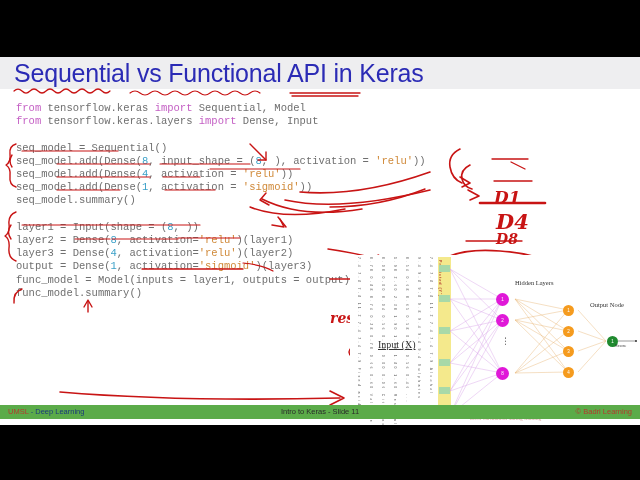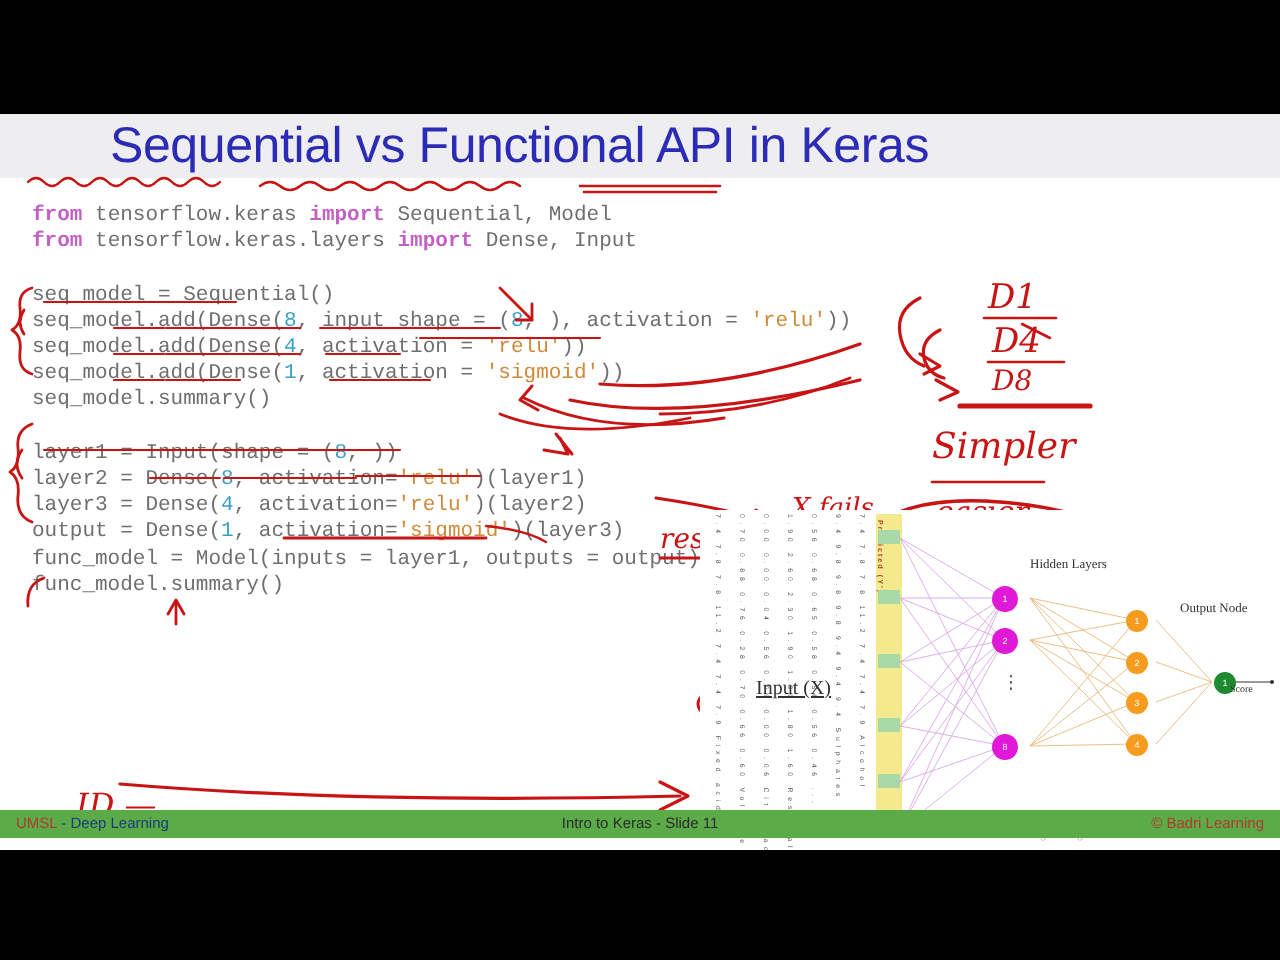--- a/index.html
+++ b/index.html
@@ -2,32 +2,32 @@
 <html><head>
 <meta charset="utf-8">
 <style>
   html,body{margin:0;padding:0;background:#000;}
   body{width:640px;height:480px;overflow:hidden;font-family:"Liberation Sans",sans-serif;}
   .frame{position:relative;width:640px;height:480px;background:#000;}
   .slide{position:absolute;left:0;top:57px;width:640px;height:368px;background:#ffffff;overflow:hidden;}
 
   .title-band{position:absolute;left:0;top:0;width:640px;height:32px;background:#eeeef0;}
   .title{position:absolute;left:14px;top:2px;font-size:25px;color:#2b2bb5;
-         font-family:"Liberation Sans",sans-serif;letter-spacing:-0.2px;white-space:nowrap;margin-left:41px;}
+         font-family:"Liberation Sans",sans-serif;letter-spacing:-0.2px;white-space:nowrap;}
 
   .code{position:absolute;left:16px;top:45px;font-family:"Liberation Mono",monospace;
         font-size:10.5px;line-height:13.2px;color:#6f6f6f;white-space:pre;}
-  .code .kw{color:#c45fc4;font-weight:bold;}
+  .code .kw{color:#c45fc4;}
   .code .num{color:#3aa0c8;}
   .code .str{color:#d08a3a;}
   .blank{height:13.2px;}
 
   
   .hw{position:absolute;color:#c81414;font-family:"DejaVu Serif",serif;
-      font-style:italic;font-weight:400;white-space:nowrap;}
+      font-style:italic;font-weight:700;white-space:nowrap;margin-top:48px;}
   svg.ink{position:absolute;left:0;top:0;width:640px;height:368px;overflow:visible;pointer-events:none;}
   svg.ink path,svg.ink line,svg.ink ellipse,svg.ink polyline{fill:none;stroke:#c81414;stroke-linecap:round;stroke-linejoin:round;}
 
   
   .fig{position:absolute;left:350px;top:198px;width:290px;height:170px;background:#fff;}
   .fig .caption{position:absolute;font-family:"Liberation Serif",serif;color:#333;}
   .tbl{position:absolute;left:0px;top:2px;width:92px;height:150px;font-family:"Liberation Sans",sans-serif;
        font-size:3.4px;color:#555;}
   .tbl .col{position:absolute;top:0;width:11px;height:150px;
             writing-mode:vertical-rl;text-orientation:mixed;white-space:nowrap;letter-spacing:2.4px;}
@@ -158,21 +158,21 @@
       <line x1="588" y1="327" x2="614" y2="327" stroke-width="1.2"></line>
 
       <ellipse cx="392" cy="359" rx="26" ry="8" stroke-width="1.4"></ellipse>
 
       <path d="M366,265 q-8,4 -7,14 q1,10 -4,12 q5,3 4,13 q-1,10 7,13" stroke-width="1.5"></path>
       <path d="M370,256 q-6,-6 -14,-2" stroke-width="1.5"></path>
       <path d="M352,290 q-6,5 0,10" stroke-width="1.5"></path>
     </svg>
 
     <div class="hw" style="left:494px;top:82px;font-size:17px;">D1</div>
-    <div class="hw" style="left:496px;top:104px;font-size:17px;">D4</div>
+    <div class="hw" style="left:496px;top:104px;font-size:21px;">D4</div>
     <div class="hw" style="left:496px;top:126px;font-size:14px;">D8</div>
     <div class="hw" style="left:466px;top:156px;font-size:18px;">Simpler</div>
     <div class="hw" style="left:468px;top:190px;font-size:15px;">easier</div>
     <div class="hw" style="left:396px;top:190px;font-size:13px;">X fails</div>
     <div class="hw" style="left:330px;top:205px;font-size:14px;">residual nn</div>
     <div class="hw" style="left:38px;top:336px;font-size:16px;">ID —</div>
     <div class="hw" style="left:456px;top:335px;font-size:16px;">8</div>
     <div class="hw" style="left:533px;top:330px;font-size:16px;">4</div>
     <div class="hw" style="left:571px;top:312px;font-size:15px;">Sigmoid</div>
     <div class="hw" style="left:594px;top:331px;font-size:16px;">0-1</div>

